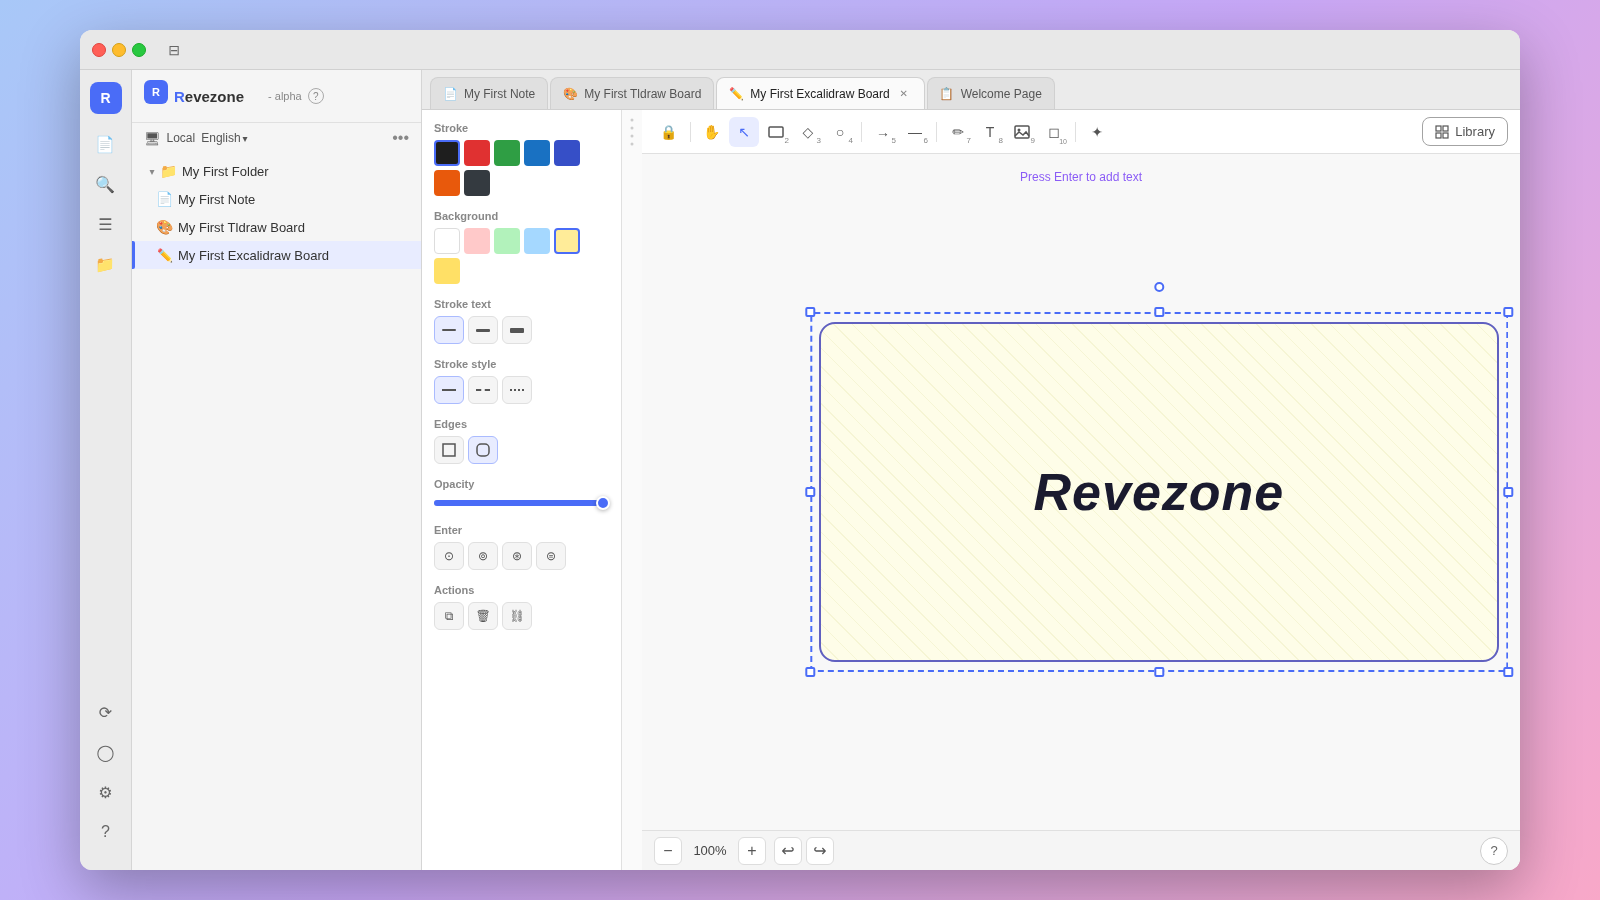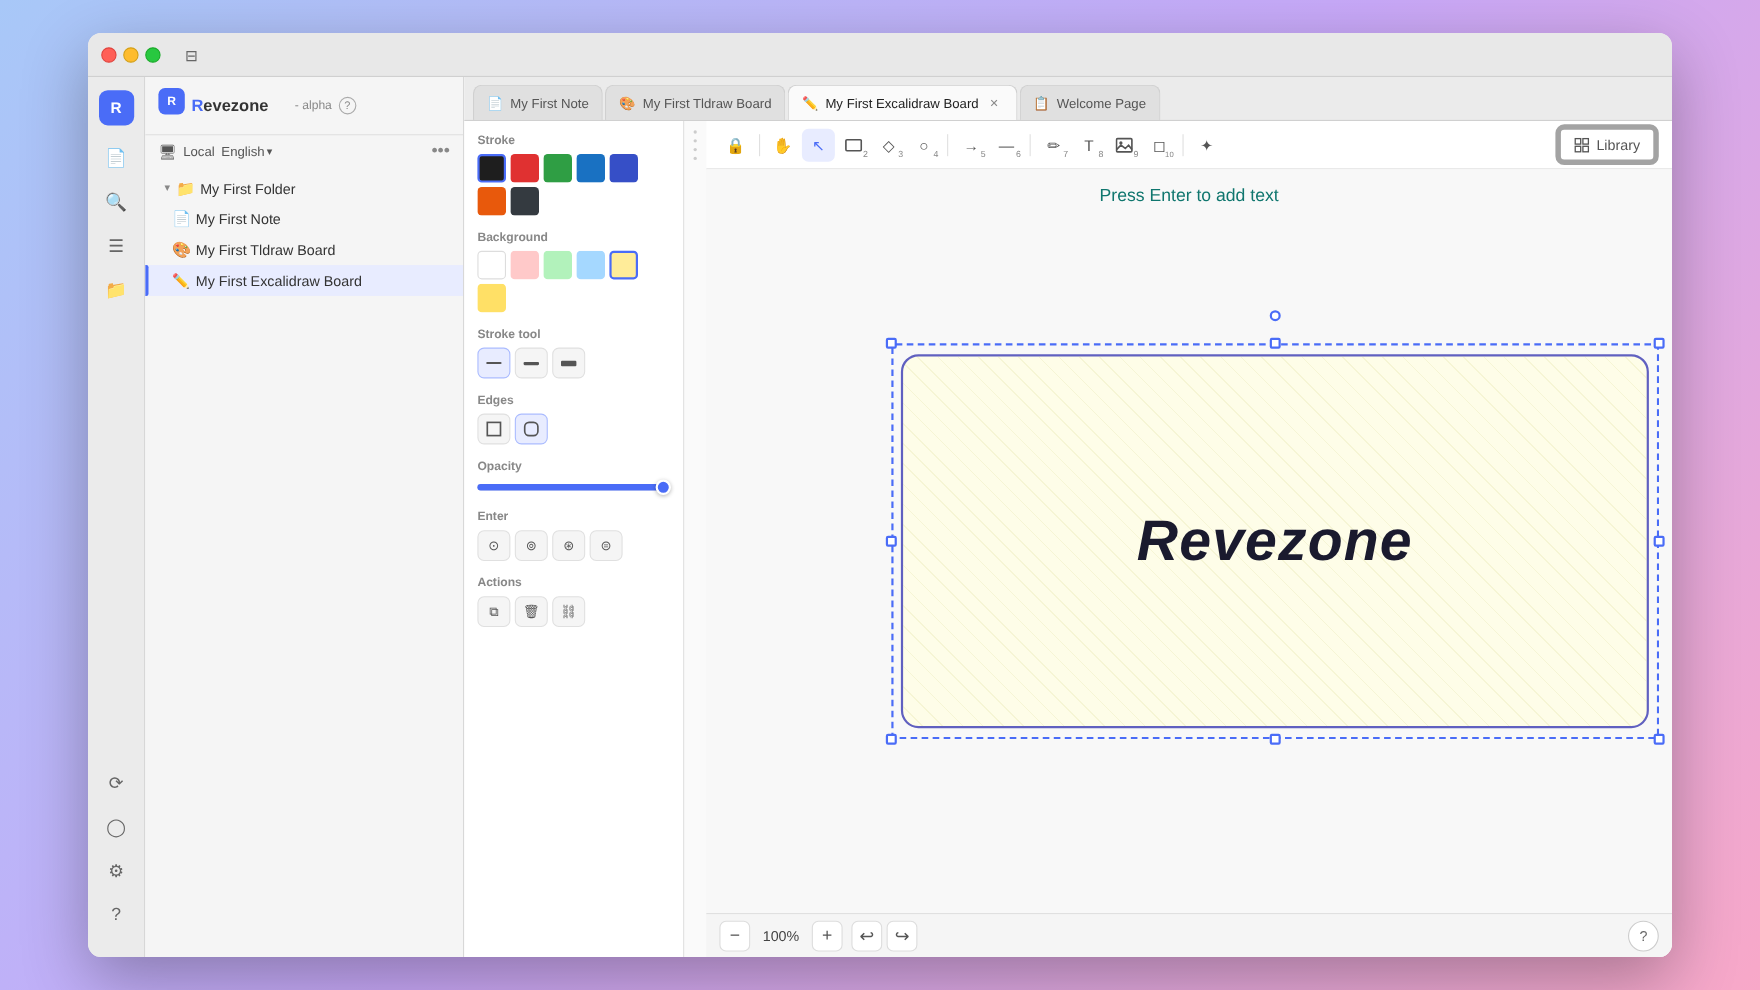--- a/index.html
+++ b/index.html
@@ -330,37 +330,37 @@
     }
     .library-btn {
       display: flex;
       align-items: center;
       gap: 6px;
       padding: 6px 12px;
       border-radius: 8px;
       cursor: pointer;
       font-size: 13px;
       color: #555;
-      border: 5px solid #a3a3a3;
+      border: 1px solid #a3a3a3;
       background: white;
     }
     
     .canvas-area {
       flex: 1;
       position: relative;
       overflow: hidden;
       background: #f8f8f8;
     }
     .canvas-hint {
       position: absolute;
       top: 16px;
       left: 50%;
       transform: translateX(-50%);
-      font-size: 16px;
-      color: #0f766e;
+      font-size: 12px;
+      color: #8b5cf6;
       pointer-events: none;
     }
     
     .excalidraw-card {
       position: absolute;
       top: 50%;
       left: 55%;
       transform: translate(-45%, -50%);
       width: 680px;
       height: 340px;
@@ -716,34 +716,48 @@
               <div class="color-swatch" style="background:#ffc9c9;"></div>
               <div class="color-swatch" style="background:#b2f2bb;"></div>
               <div class="color-swatch" style="background:#a5d8ff;"></div>
               <div class="color-swatch selected" style="background:#ffec99;"></div>
               <div class="color-swatch" style="background:#ffe066;"></div>
             </div>
           </div>
 
 
           <div class="panel-section">
-            <div class="panel-label">Stroke tool</div>
+            <div class="panel-label">Stroke text</div>
             <div class="option-row">
               <div class="option-btn selected">
                 <div style="width:14px;height:2px;background:#555;border-radius:1px;"></div>
               </div>
               <div class="option-btn">
                 <div style="width:14px;height:3px;background:#555;border-radius:1px;"></div>
               </div>
               <div class="option-btn">
                 <div style="width:14px;height:5px;background:#555;border-radius:1px;"></div>
               </div>
             </div>
           </div>
 
+          <div class="panel-section">
+            <div class="panel-label">Stroke style</div>
+            <div class="option-row">
+              <div class="option-btn selected">
+                <div style="width:14px;height:2px;background:#555;"></div>
+              </div>
+              <div class="option-btn">
+                <div style="width:14px;height:2px;border-top:2px dashed #555;"></div>
+              </div>
+              <div class="option-btn">
+                <div style="width:14px;height:2px;border-top:2px dotted #555;"></div>
+              </div>
+            </div>
+          </div>
 
 
           <div class="panel-section">
             <div class="panel-label">Edges</div>
             <div class="option-row">
               <div class="option-btn">
                 <svg width="16" height="16" viewBox="0 0 16 16">
                   <rect x="2" y="2" width="12" height="12" fill="none" stroke="#555" stroke-width="1.5"></rect>
                 </svg>
               </div>

